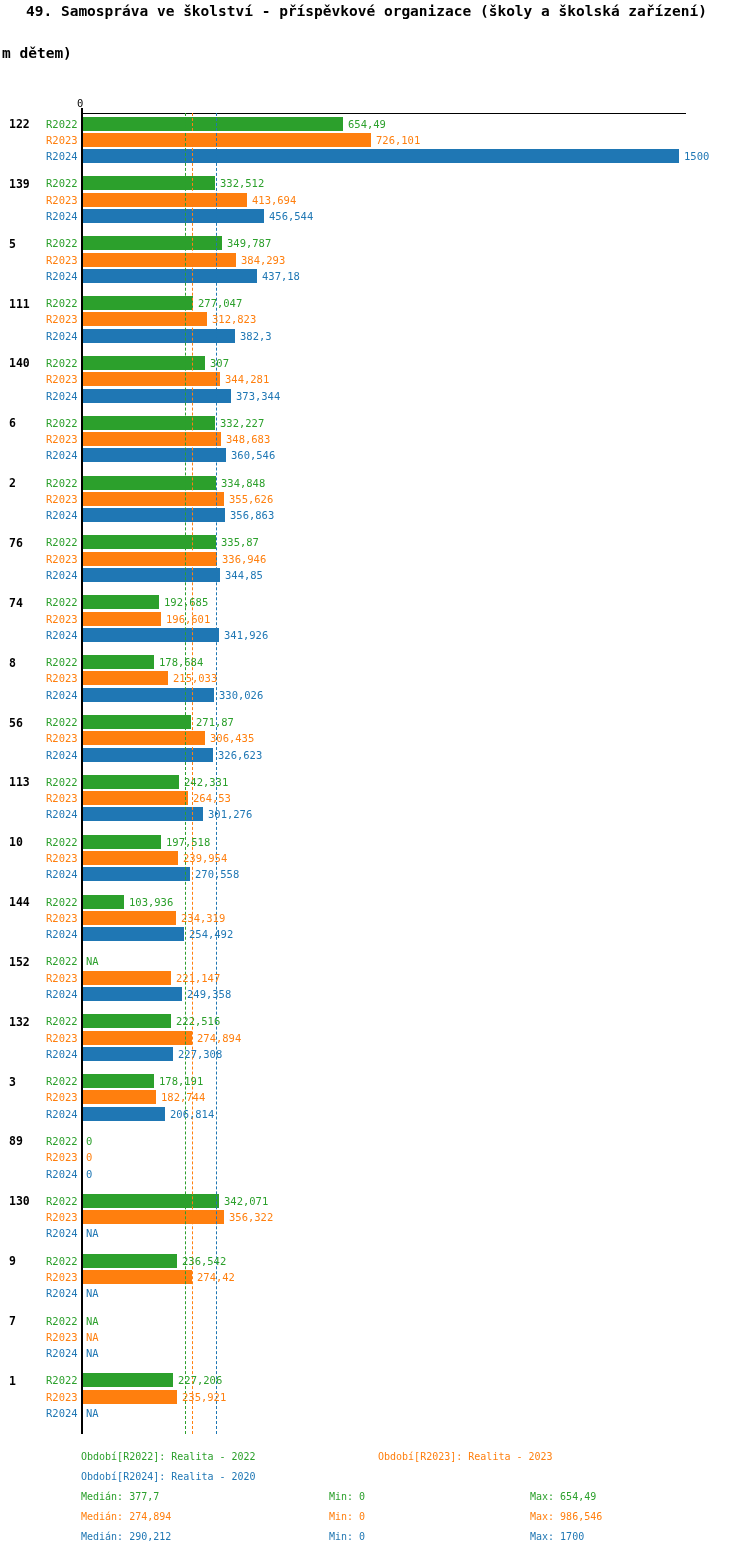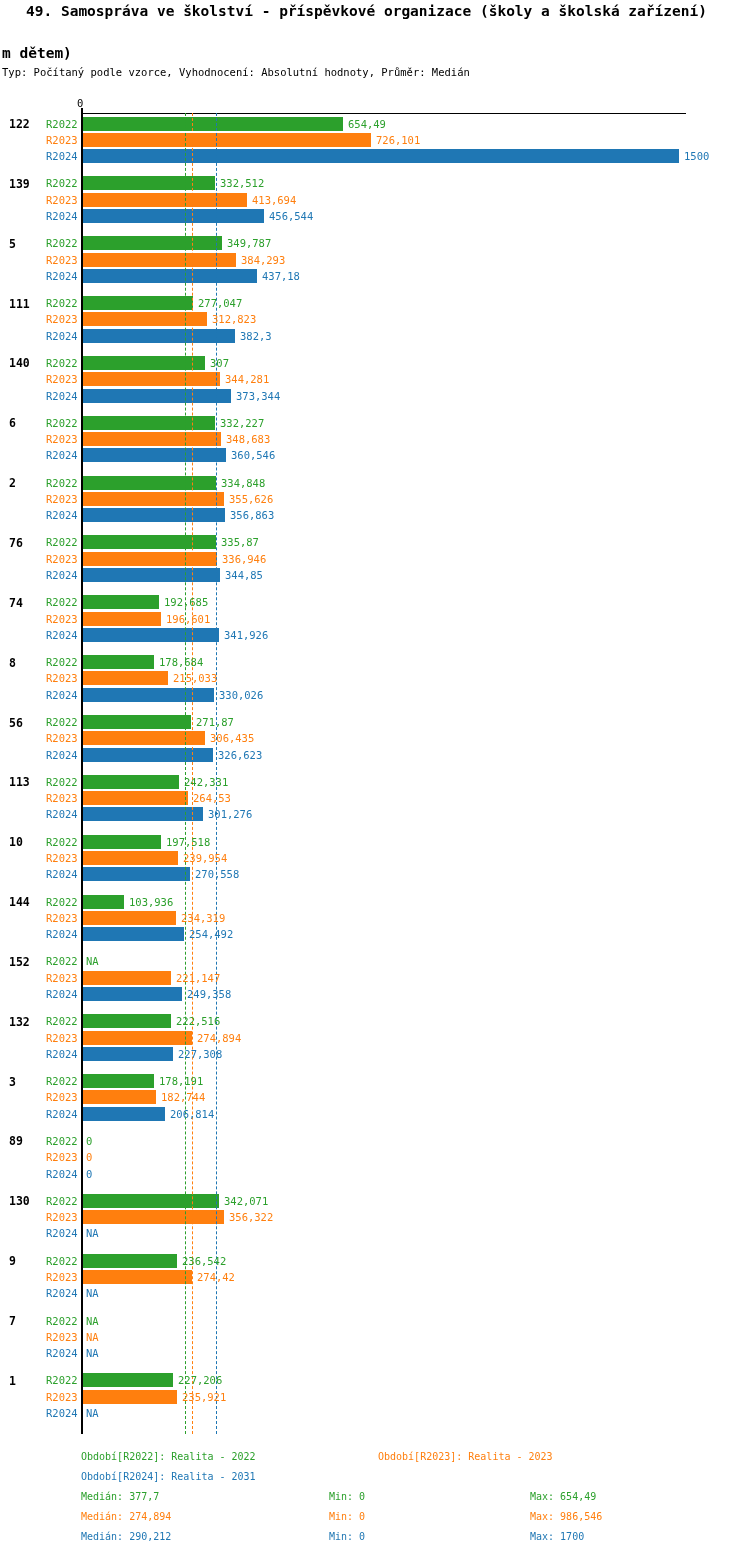--- a/index.html
+++ b/index.html
@@ -20,29 +20,28 @@
   .legend-item{font-size:10px;line-height:13px;}
   .stat-cell{font-size:10px;line-height:13px;}
 </style>
 </head>
 <body>
 
 <div class="page">
 
   <div class="abs title-line" style="left:2px;top:2px;margin-left:24px;">49. Samospráva ve školství - příspěvkové organizace (školy a školská zařízení)</div>
   <div class="abs title-line" style="left:2px;top:44px;">m dětem)</div>
-  <div class="abs subtitle" style="left:2px;top:66px;">Typ: Počítaný podle vzorce, Vyhodnocení: Absolutní hodnoty, Průměr: Medián</div>
 
   <div class="abs axis-zero" style="left:77px;top:97px;">0</div>
 
   <div id="chart" class="abs" style="left:0;top:0;width:750px;height:1554px;"><div class="abs axis-line" style="left: 81px; top: 113px; width: 605px; height: 1px;"></div><div class="abs axis-line" style="left: 81px; top: 108px; width: 2px; height: 1326px;"></div><div class="abs median-line" style="left: 185.069px; top: 113px; height: 1321px; z-index: 5; border-left-color: rgb(44, 160, 44);"></div><div class="abs median-line" style="left: 192.133px; top: 113px; height: 1321px; z-index: 5; border-left-color: rgb(255, 127, 14);"></div><div class="abs median-line" style="left: 216.382px; top: 113px; height: 1321px; z-index: 5; border-left-color: rgb(31, 119, 180);"></div><div class="abs group-label" style="left: 9px; top: 117px;">122</div><div class="abs series-label" style="left: 46px; top: 116.5px; color: rgb(44, 160, 44);">R2022</div><div class="abs bar" style="left: 83px; top: 116.5px; width: 260px; height: 14px; z-index: 2; background: rgb(44, 160, 44);"></div><div class="abs value-label" style="left: 348px; top: 117.5px; z-index: 6; color: rgb(44, 160, 44);">654,49</div><div class="abs series-label" style="left: 46px; top: 132.8px; color: rgb(255, 127, 14);">R2023</div><div class="abs bar" style="left: 83px; top: 132.8px; width: 288px; height: 14px; z-index: 2; background: rgb(255, 127, 14);"></div><div class="abs value-label" style="left: 376px; top: 133.8px; z-index: 6; color: rgb(255, 127, 14);">726,101</div><div class="abs series-label" style="left: 46px; top: 149.1px; color: rgb(31, 119, 180);">R2024</div><div class="abs bar" style="left: 83px; top: 149.1px; width: 596px; height: 14px; z-index: 2; background: rgb(31, 119, 180);"></div><div class="abs value-label" style="left: 684px; top: 150.1px; z-index: 6; color: rgb(31, 119, 180);">1500</div><div class="abs group-label" style="left: 9px; top: 176.85px;">139</div><div class="abs series-label" style="left: 46px; top: 176.35px; color: rgb(44, 160, 44);">R2022</div><div class="abs bar" style="left: 83px; top: 176.35px; width: 132px; height: 14px; z-index: 2; background: rgb(44, 160, 44);"></div><div class="abs value-label" style="left: 220px; top: 177.35px; z-index: 6; color: rgb(44, 160, 44);">332,512</div><div class="abs series-label" style="left: 46px; top: 192.65px; color: rgb(255, 127, 14);">R2023</div><div class="abs bar" style="left: 83px; top: 192.65px; width: 164px; height: 14px; z-index: 2; background: rgb(255, 127, 14);"></div><div class="abs value-label" style="left: 252px; top: 193.65px; z-index: 6; color: rgb(255, 127, 14);">413,694</div><div class="abs series-label" style="left: 46px; top: 208.95px; color: rgb(31, 119, 180);">R2024</div><div class="abs bar" style="left: 83px; top: 208.95px; width: 181px; height: 14px; z-index: 2; background: rgb(31, 119, 180);"></div><div class="abs value-label" style="left: 269px; top: 209.95px; z-index: 6; color: rgb(31, 119, 180);">456,544</div><div class="abs group-label" style="left: 9px; top: 236.7px;">5</div><div class="abs series-label" style="left: 46px; top: 236.2px; color: rgb(44, 160, 44);">R2022</div><div class="abs bar" style="left: 83px; top: 236.2px; width: 139px; height: 14px; z-index: 2; background: rgb(44, 160, 44);"></div><div class="abs value-label" style="left: 227px; top: 237.2px; z-index: 6; color: rgb(44, 160, 44);">349,787</div><div class="abs series-label" style="left: 46px; top: 252.5px; color: rgb(255, 127, 14);">R2023</div><div class="abs bar" style="left: 83px; top: 252.5px; width: 153px; height: 14px; z-index: 2; background: rgb(255, 127, 14);"></div><div class="abs value-label" style="left: 241px; top: 253.5px; z-index: 6; color: rgb(255, 127, 14);">384,293</div><div class="abs series-label" style="left: 46px; top: 268.8px; color: rgb(31, 119, 180);">R2024</div><div class="abs bar" style="left: 83px; top: 268.8px; width: 174px; height: 14px; z-index: 2; background: rgb(31, 119, 180);"></div><div class="abs value-label" style="left: 262px; top: 269.8px; z-index: 6; color: rgb(31, 119, 180);">437,18</div><div class="abs group-label" style="left: 9px; top: 296.55px;">111</div><div class="abs series-label" style="left: 46px; top: 296.05px; color: rgb(44, 160, 44);">R2022</div><div class="abs bar" style="left: 83px; top: 296.05px; width: 110px; height: 14px; z-index: 2; background: rgb(44, 160, 44);"></div><div class="abs value-label" style="left: 198px; top: 297.05px; z-index: 6; color: rgb(44, 160, 44);">277,047</div><div class="abs series-label" style="left: 46px; top: 312.35px; color: rgb(255, 127, 14);">R2023</div><div class="abs bar" style="left: 83px; top: 312.35px; width: 124px; height: 14px; z-index: 2; background: rgb(255, 127, 14);"></div><div class="abs value-label" style="left: 212px; top: 313.35px; z-index: 6; color: rgb(255, 127, 14);">312,823</div><div class="abs series-label" style="left: 46px; top: 328.65px; color: rgb(31, 119, 180);">R2024</div><div class="abs bar" style="left: 83px; top: 328.65px; width: 152px; height: 14px; z-index: 2; background: rgb(31, 119, 180);"></div><div class="abs value-label" style="left: 240px; top: 329.65px; z-index: 6; color: rgb(31, 119, 180);">382,3</div><div class="abs group-label" style="left: 9px; top: 356.4px;">140</div><div class="abs series-label" style="left: 46px; top: 355.9px; color: rgb(44, 160, 44);">R2022</div><div class="abs bar" style="left: 83px; top: 355.9px; width: 122px; height: 14px; z-index: 2; background: rgb(44, 160, 44);"></div><div class="abs value-label" style="left: 210px; top: 356.9px; z-index: 6; color: rgb(44, 160, 44);">307</div><div class="abs series-label" style="left: 46px; top: 372.2px; color: rgb(255, 127, 14);">R2023</div><div class="abs bar" style="left: 83px; top: 372.2px; width: 137px; height: 14px; z-index: 2; background: rgb(255, 127, 14);"></div><div class="abs value-label" style="left: 225px; top: 373.2px; z-index: 6; color: rgb(255, 127, 14);">344,281</div><div class="abs series-label" style="left: 46px; top: 388.5px; color: rgb(31, 119, 180);">R2024</div><div class="abs bar" style="left: 83px; top: 388.5px; width: 148px; height: 14px; z-index: 2; background: rgb(31, 119, 180);"></div><div class="abs value-label" style="left: 236px; top: 389.5px; z-index: 6; color: rgb(31, 119, 180);">373,344</div><div class="abs group-label" style="left: 9px; top: 416.25px;">6</div><div class="abs series-label" style="left: 46px; top: 415.75px; color: rgb(44, 160, 44);">R2022</div><div class="abs bar" style="left: 83px; top: 415.75px; width: 132px; height: 14px; z-index: 2; background: rgb(44, 160, 44);"></div><div class="abs value-label" style="left: 220px; top: 416.75px; z-index: 6; color: rgb(44, 160, 44);">332,227</div><div class="abs series-label" style="left: 46px; top: 432.05px; color: rgb(255, 127, 14);">R2023</div><div class="abs bar" style="left: 83px; top: 432.05px; width: 138px; height: 14px; z-index: 2; background: rgb(255, 127, 14);"></div><div class="abs value-label" style="left: 226px; top: 433.05px; z-index: 6; color: rgb(255, 127, 14);">348,683</div><div class="abs series-label" style="left: 46px; top: 448.35px; color: rgb(31, 119, 180);">R2024</div><div class="abs bar" style="left: 83px; top: 448.35px; width: 143px; height: 14px; z-index: 2; background: rgb(31, 119, 180);"></div><div class="abs value-label" style="left: 231px; top: 449.35px; z-index: 6; color: rgb(31, 119, 180);">360,546</div><div class="abs group-label" style="left: 9px; top: 476.1px;">2</div><div class="abs series-label" style="left: 46px; top: 475.6px; color: rgb(44, 160, 44);">R2022</div><div class="abs bar" style="left: 83px; top: 475.6px; width: 133px; height: 14px; z-index: 2; background: rgb(44, 160, 44);"></div><div class="abs value-label" style="left: 221px; top: 476.6px; z-index: 6; color: rgb(44, 160, 44);">334,848</div><div class="abs series-label" style="left: 46px; top: 491.9px; color: rgb(255, 127, 14);">R2023</div><div class="abs bar" style="left: 83px; top: 491.9px; width: 141px; height: 14px; z-index: 2; background: rgb(255, 127, 14);"></div><div class="abs value-label" style="left: 229px; top: 492.9px; z-index: 6; color: rgb(255, 127, 14);">355,626</div><div class="abs series-label" style="left: 46px; top: 508.2px; color: rgb(31, 119, 180);">R2024</div><div class="abs bar" style="left: 83px; top: 508.2px; width: 142px; height: 14px; z-index: 2; background: rgb(31, 119, 180);"></div><div class="abs value-label" style="left: 230px; top: 509.2px; z-index: 6; color: rgb(31, 119, 180);">356,863</div><div class="abs group-label" style="left: 9px; top: 535.95px;">76</div><div class="abs series-label" style="left: 46px; top: 535.45px; color: rgb(44, 160, 44);">R2022</div><div class="abs bar" style="left: 83px; top: 535.45px; width: 133px; height: 14px; z-index: 2; background: rgb(44, 160, 44);"></div><div class="abs value-label" style="left: 221px; top: 536.45px; z-index: 6; color: rgb(44, 160, 44);">335,87</div><div class="abs series-label" style="left: 46px; top: 551.75px; color: rgb(255, 127, 14);">R2023</div><div class="abs bar" style="left: 83px; top: 551.75px; width: 134px; height: 14px; z-index: 2; background: rgb(255, 127, 14);"></div><div class="abs value-label" style="left: 222px; top: 552.75px; z-index: 6; color: rgb(255, 127, 14);">336,946</div><div class="abs series-label" style="left: 46px; top: 568.05px; color: rgb(31, 119, 180);">R2024</div><div class="abs bar" style="left: 83px; top: 568.05px; width: 137px; height: 14px; z-index: 2; background: rgb(31, 119, 180);"></div><div class="abs value-label" style="left: 225px; top: 569.05px; z-index: 6; color: rgb(31, 119, 180);">344,85</div><div class="abs group-label" style="left: 9px; top: 595.8px;">74</div><div class="abs series-label" style="left: 46px; top: 595.3px; color: rgb(44, 160, 44);">R2022</div><div class="abs bar" style="left: 83px; top: 595.3px; width: 76px; height: 14px; z-index: 2; background: rgb(44, 160, 44);"></div><div class="abs value-label" style="left: 164px; top: 596.3px; z-index: 6; color: rgb(44, 160, 44);">192,685</div><div class="abs series-label" style="left: 46px; top: 611.6px; color: rgb(255, 127, 14);">R2023</div><div class="abs bar" style="left: 83px; top: 611.6px; width: 78px; height: 14px; z-index: 2; background: rgb(255, 127, 14);"></div><div class="abs value-label" style="left: 166px; top: 612.6px; z-index: 6; color: rgb(255, 127, 14);">196,601</div><div class="abs series-label" style="left: 46px; top: 627.9px; color: rgb(31, 119, 180);">R2024</div><div class="abs bar" style="left: 83px; top: 627.9px; width: 136px; height: 14px; z-index: 2; background: rgb(31, 119, 180);"></div><div class="abs value-label" style="left: 224px; top: 628.9px; z-index: 6; color: rgb(31, 119, 180);">341,926</div><div class="abs group-label" style="left: 9px; top: 655.65px;">8</div><div class="abs series-label" style="left: 46px; top: 655.15px; color: rgb(44, 160, 44);">R2022</div><div class="abs bar" style="left: 83px; top: 655.15px; width: 71px; height: 14px; z-index: 2; background: rgb(44, 160, 44);"></div><div class="abs value-label" style="left: 159px; top: 656.15px; z-index: 6; color: rgb(44, 160, 44);">178,684</div><div class="abs series-label" style="left: 46px; top: 671.45px; color: rgb(255, 127, 14);">R2023</div><div class="abs bar" style="left: 83px; top: 671.45px; width: 85px; height: 14px; z-index: 2; background: rgb(255, 127, 14);"></div><div class="abs value-label" style="left: 173px; top: 672.45px; z-index: 6; color: rgb(255, 127, 14);">215,033</div><div class="abs series-label" style="left: 46px; top: 687.75px; color: rgb(31, 119, 180);">R2024</div><div class="abs bar" style="left: 83px; top: 687.75px; width: 131px; height: 14px; z-index: 2; background: rgb(31, 119, 180);"></div><div class="abs value-label" style="left: 219px; top: 688.75px; z-index: 6; color: rgb(31, 119, 180);">330,026</div><div class="abs group-label" style="left: 9px; top: 715.5px;">56</div><div class="abs series-label" style="left: 46px; top: 715px; color: rgb(44, 160, 44);">R2022</div><div class="abs bar" style="left: 83px; top: 715px; width: 108px; height: 14px; z-index: 2; background: rgb(44, 160, 44);"></div><div class="abs value-label" style="left: 196px; top: 716px; z-index: 6; color: rgb(44, 160, 44);">271,87</div><div class="abs series-label" style="left: 46px; top: 731.3px; color: rgb(255, 127, 14);">R2023</div><div class="abs bar" style="left: 83px; top: 731.3px; width: 122px; height: 14px; z-index: 2; background: rgb(255, 127, 14);"></div><div class="abs value-label" style="left: 210px; top: 732.3px; z-index: 6; color: rgb(255, 127, 14);">306,435</div><div class="abs series-label" style="left: 46px; top: 747.6px; color: rgb(31, 119, 180);">R2024</div><div class="abs bar" style="left: 83px; top: 747.6px; width: 130px; height: 14px; z-index: 2; background: rgb(31, 119, 180);"></div><div class="abs value-label" style="left: 218px; top: 748.6px; z-index: 6; color: rgb(31, 119, 180);">326,623</div><div class="abs group-label" style="left: 9px; top: 775.35px;">113</div><div class="abs series-label" style="left: 46px; top: 774.85px; color: rgb(44, 160, 44);">R2022</div><div class="abs bar" style="left: 83px; top: 774.85px; width: 96px; height: 14px; z-index: 2; background: rgb(44, 160, 44);"></div><div class="abs value-label" style="left: 184px; top: 775.85px; z-index: 6; color: rgb(44, 160, 44);">242,331</div><div class="abs series-label" style="left: 46px; top: 791.15px; color: rgb(255, 127, 14);">R2023</div><div class="abs bar" style="left: 83px; top: 791.15px; width: 105px; height: 14px; z-index: 2; background: rgb(255, 127, 14);"></div><div class="abs value-label" style="left: 193px; top: 792.15px; z-index: 6; color: rgb(255, 127, 14);">264,53</div><div class="abs series-label" style="left: 46px; top: 807.45px; color: rgb(31, 119, 180);">R2024</div><div class="abs bar" style="left: 83px; top: 807.45px; width: 120px; height: 14px; z-index: 2; background: rgb(31, 119, 180);"></div><div class="abs value-label" style="left: 208px; top: 808.45px; z-index: 6; color: rgb(31, 119, 180);">301,276</div><div class="abs group-label" style="left: 9px; top: 835.2px;">10</div><div class="abs series-label" style="left: 46px; top: 834.7px; color: rgb(44, 160, 44);">R2022</div><div class="abs bar" style="left: 83px; top: 834.7px; width: 78px; height: 14px; z-index: 2; background: rgb(44, 160, 44);"></div><div class="abs value-label" style="left: 166px; top: 835.7px; z-index: 6; color: rgb(44, 160, 44);">197,518</div><div class="abs series-label" style="left: 46px; top: 851px; color: rgb(255, 127, 14);">R2023</div><div class="abs bar" style="left: 83px; top: 851px; width: 95px; height: 14px; z-index: 2; background: rgb(255, 127, 14);"></div><div class="abs value-label" style="left: 183px; top: 852px; z-index: 6; color: rgb(255, 127, 14);">239,954</div><div class="abs series-label" style="left: 46px; top: 867.3px; color: rgb(31, 119, 180);">R2024</div><div class="abs bar" style="left: 83px; top: 867.3px; width: 107px; height: 14px; z-index: 2; background: rgb(31, 119, 180);"></div><div class="abs value-label" style="left: 195px; top: 868.3px; z-index: 6; color: rgb(31, 119, 180);">270,558</div><div class="abs group-label" style="left: 9px; top: 895.05px;">144</div><div class="abs series-label" style="left: 46px; top: 894.55px; color: rgb(44, 160, 44);">R2022</div><div class="abs bar" style="left: 83px; top: 894.55px; width: 41px; height: 14px; z-index: 2; background: rgb(44, 160, 44);"></div><div class="abs value-label" style="left: 129px; top: 895.55px; z-index: 6; color: rgb(44, 160, 44);">103,936</div><div class="abs series-label" style="left: 46px; top: 910.85px; color: rgb(255, 127, 14);">R2023</div><div class="abs bar" style="left: 83px; top: 910.85px; width: 93px; height: 14px; z-index: 2; background: rgb(255, 127, 14);"></div><div class="abs value-label" style="left: 181px; top: 911.85px; z-index: 6; color: rgb(255, 127, 14);">234,319</div><div class="abs series-label" style="left: 46px; top: 927.15px; color: rgb(31, 119, 180);">R2024</div><div class="abs bar" style="left: 83px; top: 927.15px; width: 101px; height: 14px; z-index: 2; background: rgb(31, 119, 180);"></div><div class="abs value-label" style="left: 189px; top: 928.15px; z-index: 6; color: rgb(31, 119, 180);">254,492</div><div class="abs group-label" style="left: 9px; top: 954.9px;">152</div><div class="abs series-label" style="left: 46px; top: 954.4px; color: rgb(44, 160, 44);">R2022</div><div class="abs value-label" style="left: 86px; top: 955.4px; z-index: 6; color: rgb(44, 160, 44);">NA</div><div class="abs series-label" style="left: 46px; top: 970.7px; color: rgb(255, 127, 14);">R2023</div><div class="abs bar" style="left: 83px; top: 970.7px; width: 88px; height: 14px; z-index: 2; background: rgb(255, 127, 14);"></div><div class="abs value-label" style="left: 176px; top: 971.7px; z-index: 6; color: rgb(255, 127, 14);">221,147</div><div class="abs series-label" style="left: 46px; top: 987px; color: rgb(31, 119, 180);">R2024</div><div class="abs bar" style="left: 83px; top: 987px; width: 99px; height: 14px; z-index: 2; background: rgb(31, 119, 180);"></div><div class="abs value-label" style="left: 187px; top: 988px; z-index: 6; color: rgb(31, 119, 180);">249,358</div><div class="abs group-label" style="left: 9px; top: 1014.75px;">132</div><div class="abs series-label" style="left: 46px; top: 1014.25px; color: rgb(44, 160, 44);">R2022</div><div class="abs bar" style="left: 83px; top: 1014.25px; width: 88px; height: 14px; z-index: 2; background: rgb(44, 160, 44);"></div><div class="abs value-label" style="left: 176px; top: 1015.25px; z-index: 6; color: rgb(44, 160, 44);">222,516</div><div class="abs series-label" style="left: 46px; top: 1030.55px; color: rgb(255, 127, 14);">R2023</div><div class="abs bar" style="left: 83px; top: 1030.55px; width: 109px; height: 14px; z-index: 2; background: rgb(255, 127, 14);"></div><div class="abs value-label" style="left: 197px; top: 1031.55px; z-index: 6; color: rgb(255, 127, 14);">274,894</div><div class="abs series-label" style="left: 46px; top: 1046.85px; color: rgb(31, 119, 180);">R2024</div><div class="abs bar" style="left: 83px; top: 1046.85px; width: 90px; height: 14px; z-index: 2; background: rgb(31, 119, 180);"></div><div class="abs value-label" style="left: 178px; top: 1047.85px; z-index: 6; color: rgb(31, 119, 180);">227,308</div><div class="abs group-label" style="left: 9px; top: 1074.6px;">3</div><div class="abs series-label" style="left: 46px; top: 1074.1px; color: rgb(44, 160, 44);">R2022</div><div class="abs bar" style="left: 83px; top: 1074.1px; width: 71px; height: 14px; z-index: 2; background: rgb(44, 160, 44);"></div><div class="abs value-label" style="left: 159px; top: 1075.1px; z-index: 6; color: rgb(44, 160, 44);">178,191</div><div class="abs series-label" style="left: 46px; top: 1090.4px; color: rgb(255, 127, 14);">R2023</div><div class="abs bar" style="left: 83px; top: 1090.4px; width: 73px; height: 14px; z-index: 2; background: rgb(255, 127, 14);"></div><div class="abs value-label" style="left: 161px; top: 1091.4px; z-index: 6; color: rgb(255, 127, 14);">182,744</div><div class="abs series-label" style="left: 46px; top: 1106.7px; color: rgb(31, 119, 180);">R2024</div><div class="abs bar" style="left: 83px; top: 1106.7px; width: 82px; height: 14px; z-index: 2; background: rgb(31, 119, 180);"></div><div class="abs value-label" style="left: 170px; top: 1107.7px; z-index: 6; color: rgb(31, 119, 180);">206,814</div><div class="abs group-label" style="left: 9px; top: 1134.45px;">89</div><div class="abs series-label" style="left: 46px; top: 1133.95px; color: rgb(44, 160, 44);">R2022</div><div class="abs value-label" style="left: 86px; top: 1134.95px; z-index: 6; color: rgb(44, 160, 44);">0</div><div class="abs series-label" style="left: 46px; top: 1150.25px; color: rgb(255, 127, 14);">R2023</div><div class="abs value-label" style="left: 86px; top: 1151.25px; z-index: 6; color: rgb(255, 127, 14);">0</div><div class="abs series-label" style="left: 46px; top: 1166.55px; color: rgb(31, 119, 180);">R2024</div><div class="abs value-label" style="left: 86px; top: 1167.55px; z-index: 6; color: rgb(31, 119, 180);">0</div><div class="abs group-label" style="left: 9px; top: 1194.3px;">130</div><div class="abs series-label" style="left: 46px; top: 1193.8px; color: rgb(44, 160, 44);">R2022</div><div class="abs bar" style="left: 83px; top: 1193.8px; width: 136px; height: 14px; z-index: 2; background: rgb(44, 160, 44);"></div><div class="abs value-label" style="left: 224px; top: 1194.8px; z-index: 6; color: rgb(44, 160, 44);">342,071</div><div class="abs series-label" style="left: 46px; top: 1210.1px; color: rgb(255, 127, 14);">R2023</div><div class="abs bar" style="left: 83px; top: 1210.1px; width: 141px; height: 14px; z-index: 2; background: rgb(255, 127, 14);"></div><div class="abs value-label" style="left: 229px; top: 1211.1px; z-index: 6; color: rgb(255, 127, 14);">356,322</div><div class="abs series-label" style="left: 46px; top: 1226.4px; color: rgb(31, 119, 180);">R2024</div><div class="abs value-label" style="left: 86px; top: 1227.4px; z-index: 6; color: rgb(31, 119, 180);">NA</div><div class="abs group-label" style="left: 9px; top: 1254.15px;">9</div><div class="abs series-label" style="left: 46px; top: 1253.65px; color: rgb(44, 160, 44);">R2022</div><div class="abs bar" style="left: 83px; top: 1253.65px; width: 94px; height: 14px; z-index: 2; background: rgb(44, 160, 44);"></div><div class="abs value-label" style="left: 182px; top: 1254.65px; z-index: 6; color: rgb(44, 160, 44);">236,542</div><div class="abs series-label" style="left: 46px; top: 1269.95px; color: rgb(255, 127, 14);">R2023</div><div class="abs bar" style="left: 83px; top: 1269.95px; width: 109px; height: 14px; z-index: 2; background: rgb(255, 127, 14);"></div><div class="abs value-label" style="left: 197px; top: 1270.95px; z-index: 6; color: rgb(255, 127, 14);">274,42</div><div class="abs series-label" style="left: 46px; top: 1286.25px; color: rgb(31, 119, 180);">R2024</div><div class="abs value-label" style="left: 86px; top: 1287.25px; z-index: 6; color: rgb(31, 119, 180);">NA</div><div class="abs group-label" style="left: 9px; top: 1314px;">7</div><div class="abs series-label" style="left: 46px; top: 1313.5px; color: rgb(44, 160, 44);">R2022</div><div class="abs value-label" style="left: 86px; top: 1314.5px; z-index: 6; color: rgb(44, 160, 44);">NA</div><div class="abs series-label" style="left: 46px; top: 1329.8px; color: rgb(255, 127, 14);">R2023</div><div class="abs value-label" style="left: 86px; top: 1330.8px; z-index: 6; color: rgb(255, 127, 14);">NA</div><div class="abs series-label" style="left: 46px; top: 1346.1px; color: rgb(31, 119, 180);">R2024</div><div class="abs value-label" style="left: 86px; top: 1347.1px; z-index: 6; color: rgb(31, 119, 180);">NA</div><div class="abs group-label" style="left: 9px; top: 1373.85px;">1</div><div class="abs series-label" style="left: 46px; top: 1373.35px; color: rgb(44, 160, 44);">R2022</div><div class="abs bar" style="left: 83px; top: 1373.35px; width: 90px; height: 14px; z-index: 2; background: rgb(44, 160, 44);"></div><div class="abs value-label" style="left: 178px; top: 1374.35px; z-index: 6; color: rgb(44, 160, 44);">227,206</div><div class="abs series-label" style="left: 46px; top: 1389.65px; color: rgb(255, 127, 14);">R2023</div><div class="abs bar" style="left: 83px; top: 1389.65px; width: 94px; height: 14px; z-index: 2; background: rgb(255, 127, 14);"></div><div class="abs value-label" style="left: 182px; top: 1390.65px; z-index: 6; color: rgb(255, 127, 14);">235,921</div><div class="abs series-label" style="left: 46px; top: 1405.95px; color: rgb(31, 119, 180);">R2024</div><div class="abs value-label" style="left: 86px; top: 1406.95px; z-index: 6; color: rgb(31, 119, 180);">NA</div></div>
 
   <div class="abs legend-item" style="left: 81px; top: 1450px; color: rgb(44, 160, 44);">Období[R2022]: Realita - 2022</div>
   <div class="abs legend-item" style="left: 378px; top: 1450px; color: rgb(255, 127, 14);">Období[R2023]: Realita - 2023</div>
-  <div class="abs legend-item" style="left: 81px; top: 1470px; color: rgb(31, 119, 180);">Období[R2024]: Realita - 2031</div>
+  <div class="abs legend-item" style="left: 81px; top: 1470px; color: rgb(31, 119, 180);">Období[R2024]: Realita - 2020</div>
 
   <div class="abs stat-cell" style="left: 81px; top: 1490px; color: rgb(44, 160, 44);">Medián: 377,7</div>
   <div class="abs stat-cell" style="left: 329px; top: 1490px; color: rgb(44, 160, 44);">Min: 0</div>
   <div class="abs stat-cell" style="left: 530px; top: 1490px; color: rgb(44, 160, 44);">Max: 654,49</div>
 
   <div class="abs stat-cell" style="left: 81px; top: 1510px; color: rgb(255, 127, 14);">Medián: 274,894</div>
   <div class="abs stat-cell" style="left: 329px; top: 1510px; color: rgb(255, 127, 14);">Min: 0</div>
   <div class="abs stat-cell" style="left: 530px; top: 1510px; color: rgb(255, 127, 14);">Max: 986,546</div>
 
   <div class="abs stat-cell" style="left: 81px; top: 1530px; color: rgb(31, 119, 180);">Medián: 290,212</div>

